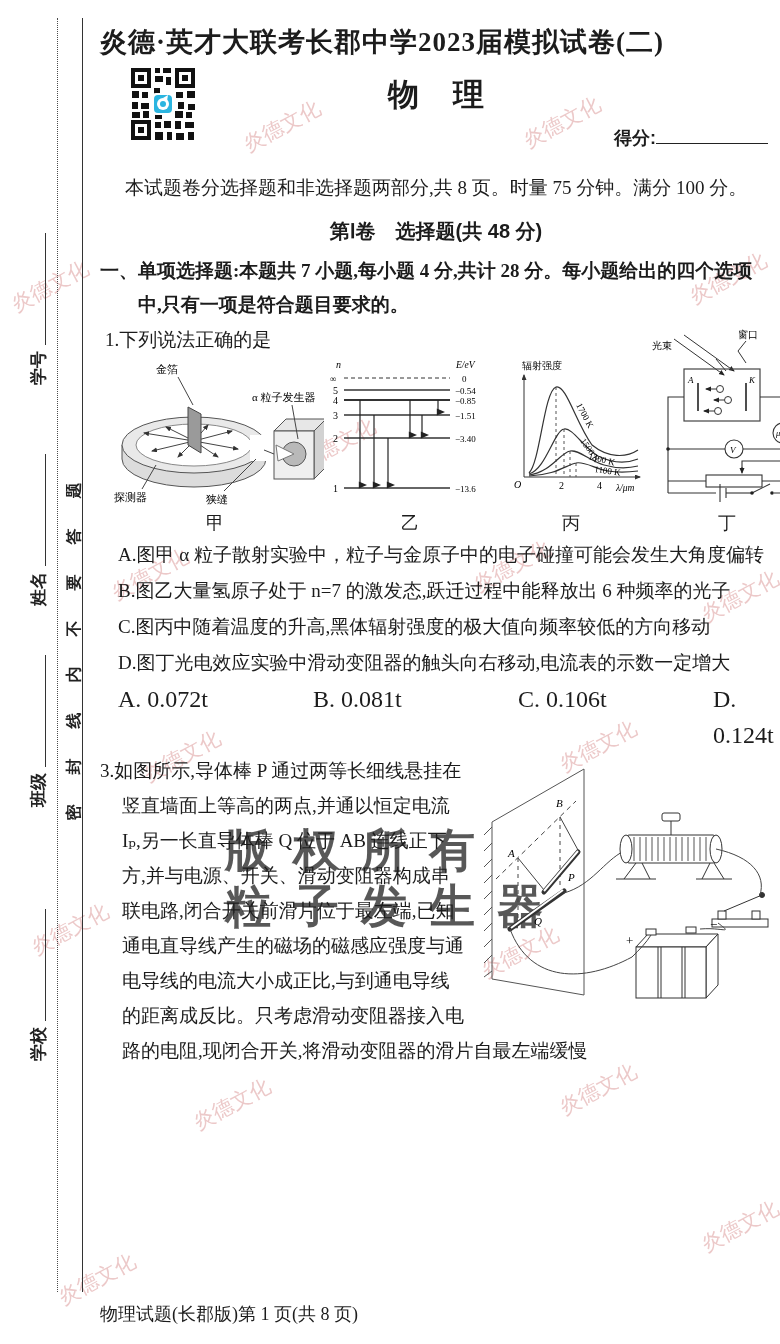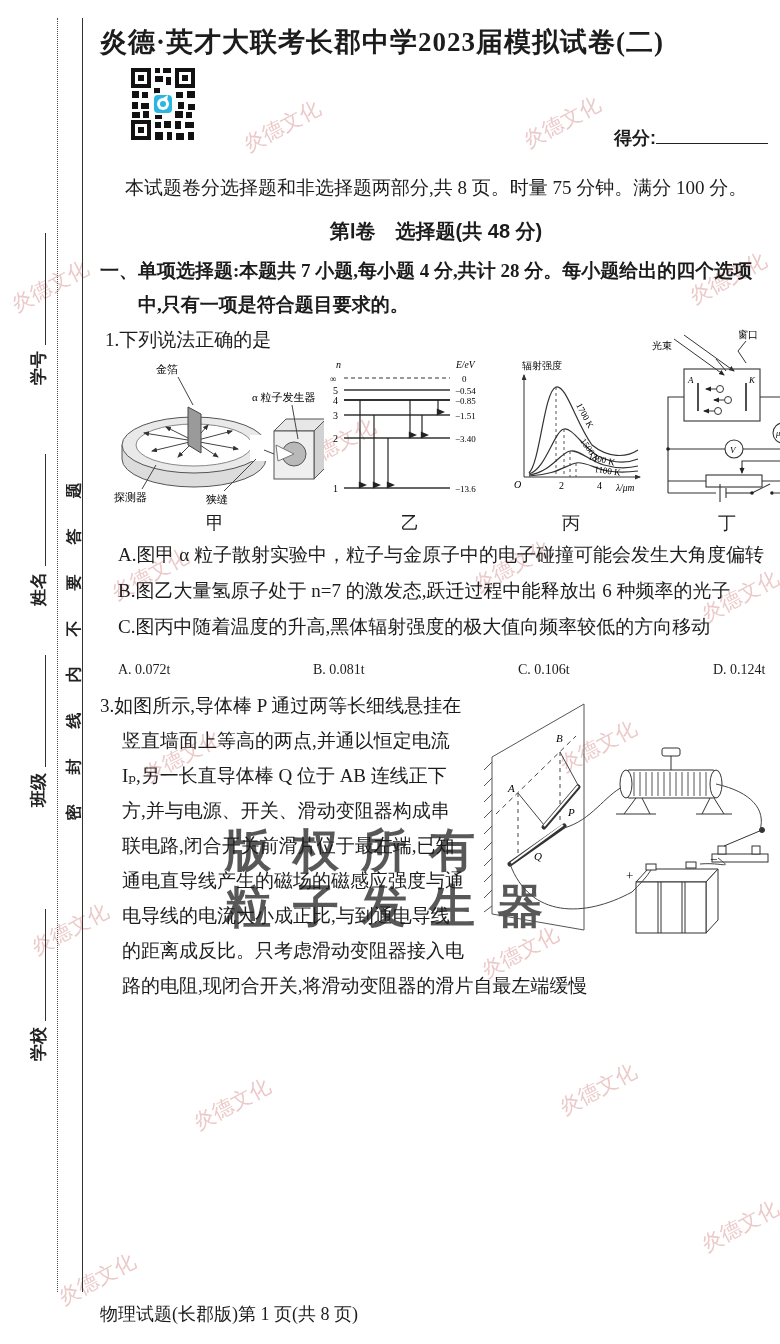--- a/index.html
+++ b/index.html
@@ -26,21 +26,21 @@
   .score{position:absolute;right:4px;top:102px;font-size:18px;font-weight:bold;font-family:"Liberation Sans",sans-serif;text-align:right;}
   .score .line{display:inline-block;width:112px;border-bottom:1.5px solid #222;height:14px;}
   .intro{font-size:19px;line-height:28px;text-align:center;}
   .vol{font-size:20px;font-weight:bold;text-align:center;margin-top:14px;line-height:30px;font-family:"Liberation Sans",sans-serif;}
   .instr{font-size:19px;font-weight:bold;line-height:34px;margin-top:8px;padding-left:38px;text-indent:-38px;font-family:Liberation Serif, serif;}
   .stem{font-size:19px;line-height:36px;padding-left:24px;text-indent:-19px;margin-left:0;}
   .figrow{display:flex;align-items:flex-end;justify-content:space-between;height:175px;margin:2px 0 2px 6px;}
   .figbox{display:flex;flex-direction:column;align-items:center;}
   .figcap{font-size:18px;margin-top:2px;}
   .opt{font-size:19px;line-height:36px;margin-left:18px;padding-left:32px;text-indent:-32px;}
-  .q2opts{display:grid;grid-template-columns:195px 205px 195px auto;font-size:14px;line-height:36px;margin-left:18px;margin-top:7px;}
+  .q2opts{display:grid;grid-template-columns:195px 205px 195px auto;font-size:24px;line-height:36px;margin-left:18px;}
   .q3wrap{font-size:19px;line-height:35px;}
   .q3fig{float:right;width:298px;height:252px;margin:4px 0 2px 8px;}
   .q3stem{padding-left:22px;text-indent:-22px;}
   .footer{position:absolute;left:100px;width:672px;top:1302px;text-align:left;font-size:18px;}
   svg text{font-family:"Liberation Serif",serif;}
   .it{font-style:italic;}
 </style>
 </head>
 <body>
 
@@ -136,20 +136,21 @@
               <rect x="8" y="63" width="6" height="6"></rect>
             </g>
           <rect x="22" y="29" width="22" height="22" rx="4" fill="#fff"></rect>
           <rect x="24" y="31" width="18" height="18" rx="4" fill="#2bb5e0"></rect>
           <circle cx="33" cy="40" r="6" fill="#fff"></circle>
             <circle cx="33" cy="40" r="3" fill="#2bb5e0"></circle>
           <path d="M33,34 l5,-3 l-1,6 z" fill="#fff"></path>
         </svg>
       </div>
 
+      <div class="subject">物理</div>
       <div class="score">
         <span>得分:</span><span class="line"></span>
       </div>
     </div>
 
     <div class="intro">本试题卷分选择题和非选择题两部分,共 8 页。时量 75 分钟。满分 100 分。</div>
     <div class="vol">第Ⅰ卷　选择题(共 48 分)</div>
     <div class="instr">一、单项选择题:本题共 7 小题,每小题 4 分,共计 28 分。每小题给出的四个选项中,只有一项是符合题目要求的。</div>
     <div class="stem">1.下列说法正确的是</div>
 
@@ -327,20 +328,21 @@
           <text x="130" y="109" font-size="8.5" class="it">μA</text>
           <text x="84" y="126" font-size="9" class="it">V</text>
         </svg>
         <div class="figcap">丁</div>
       </div>
     </div>
 
     <div class="opt"><span>A.</span><span>图甲 α 粒子散射实验中，粒子与金原子中的电子碰撞可能会发生大角度偏转</span></div>
     <div class="opt"><span>B.</span><span>图乙大量氢原子处于 n=7 的激发态,跃迁过程中能释放出 6 种频率的光子</span></div>
     <div class="opt"><span>C.</span><span>图丙中随着温度的升高,黑体辐射强度的极大值向频率较低的方向移动</span></div>
+    <div class="opt"><span>D.</span><span>图丁光电效应实验中滑动变阻器的触头向右移动,电流表的示数一定增大</span></div>
 
     <div class="q2opts">
       <span>A. 0.072t</span>
       <span>B. 0.081t</span>
       <span>C. 0.106t</span>
       <span>D. 0.124t</span>
     </div>
 
     <div class="q3wrap">
       <div class="q3fig">

